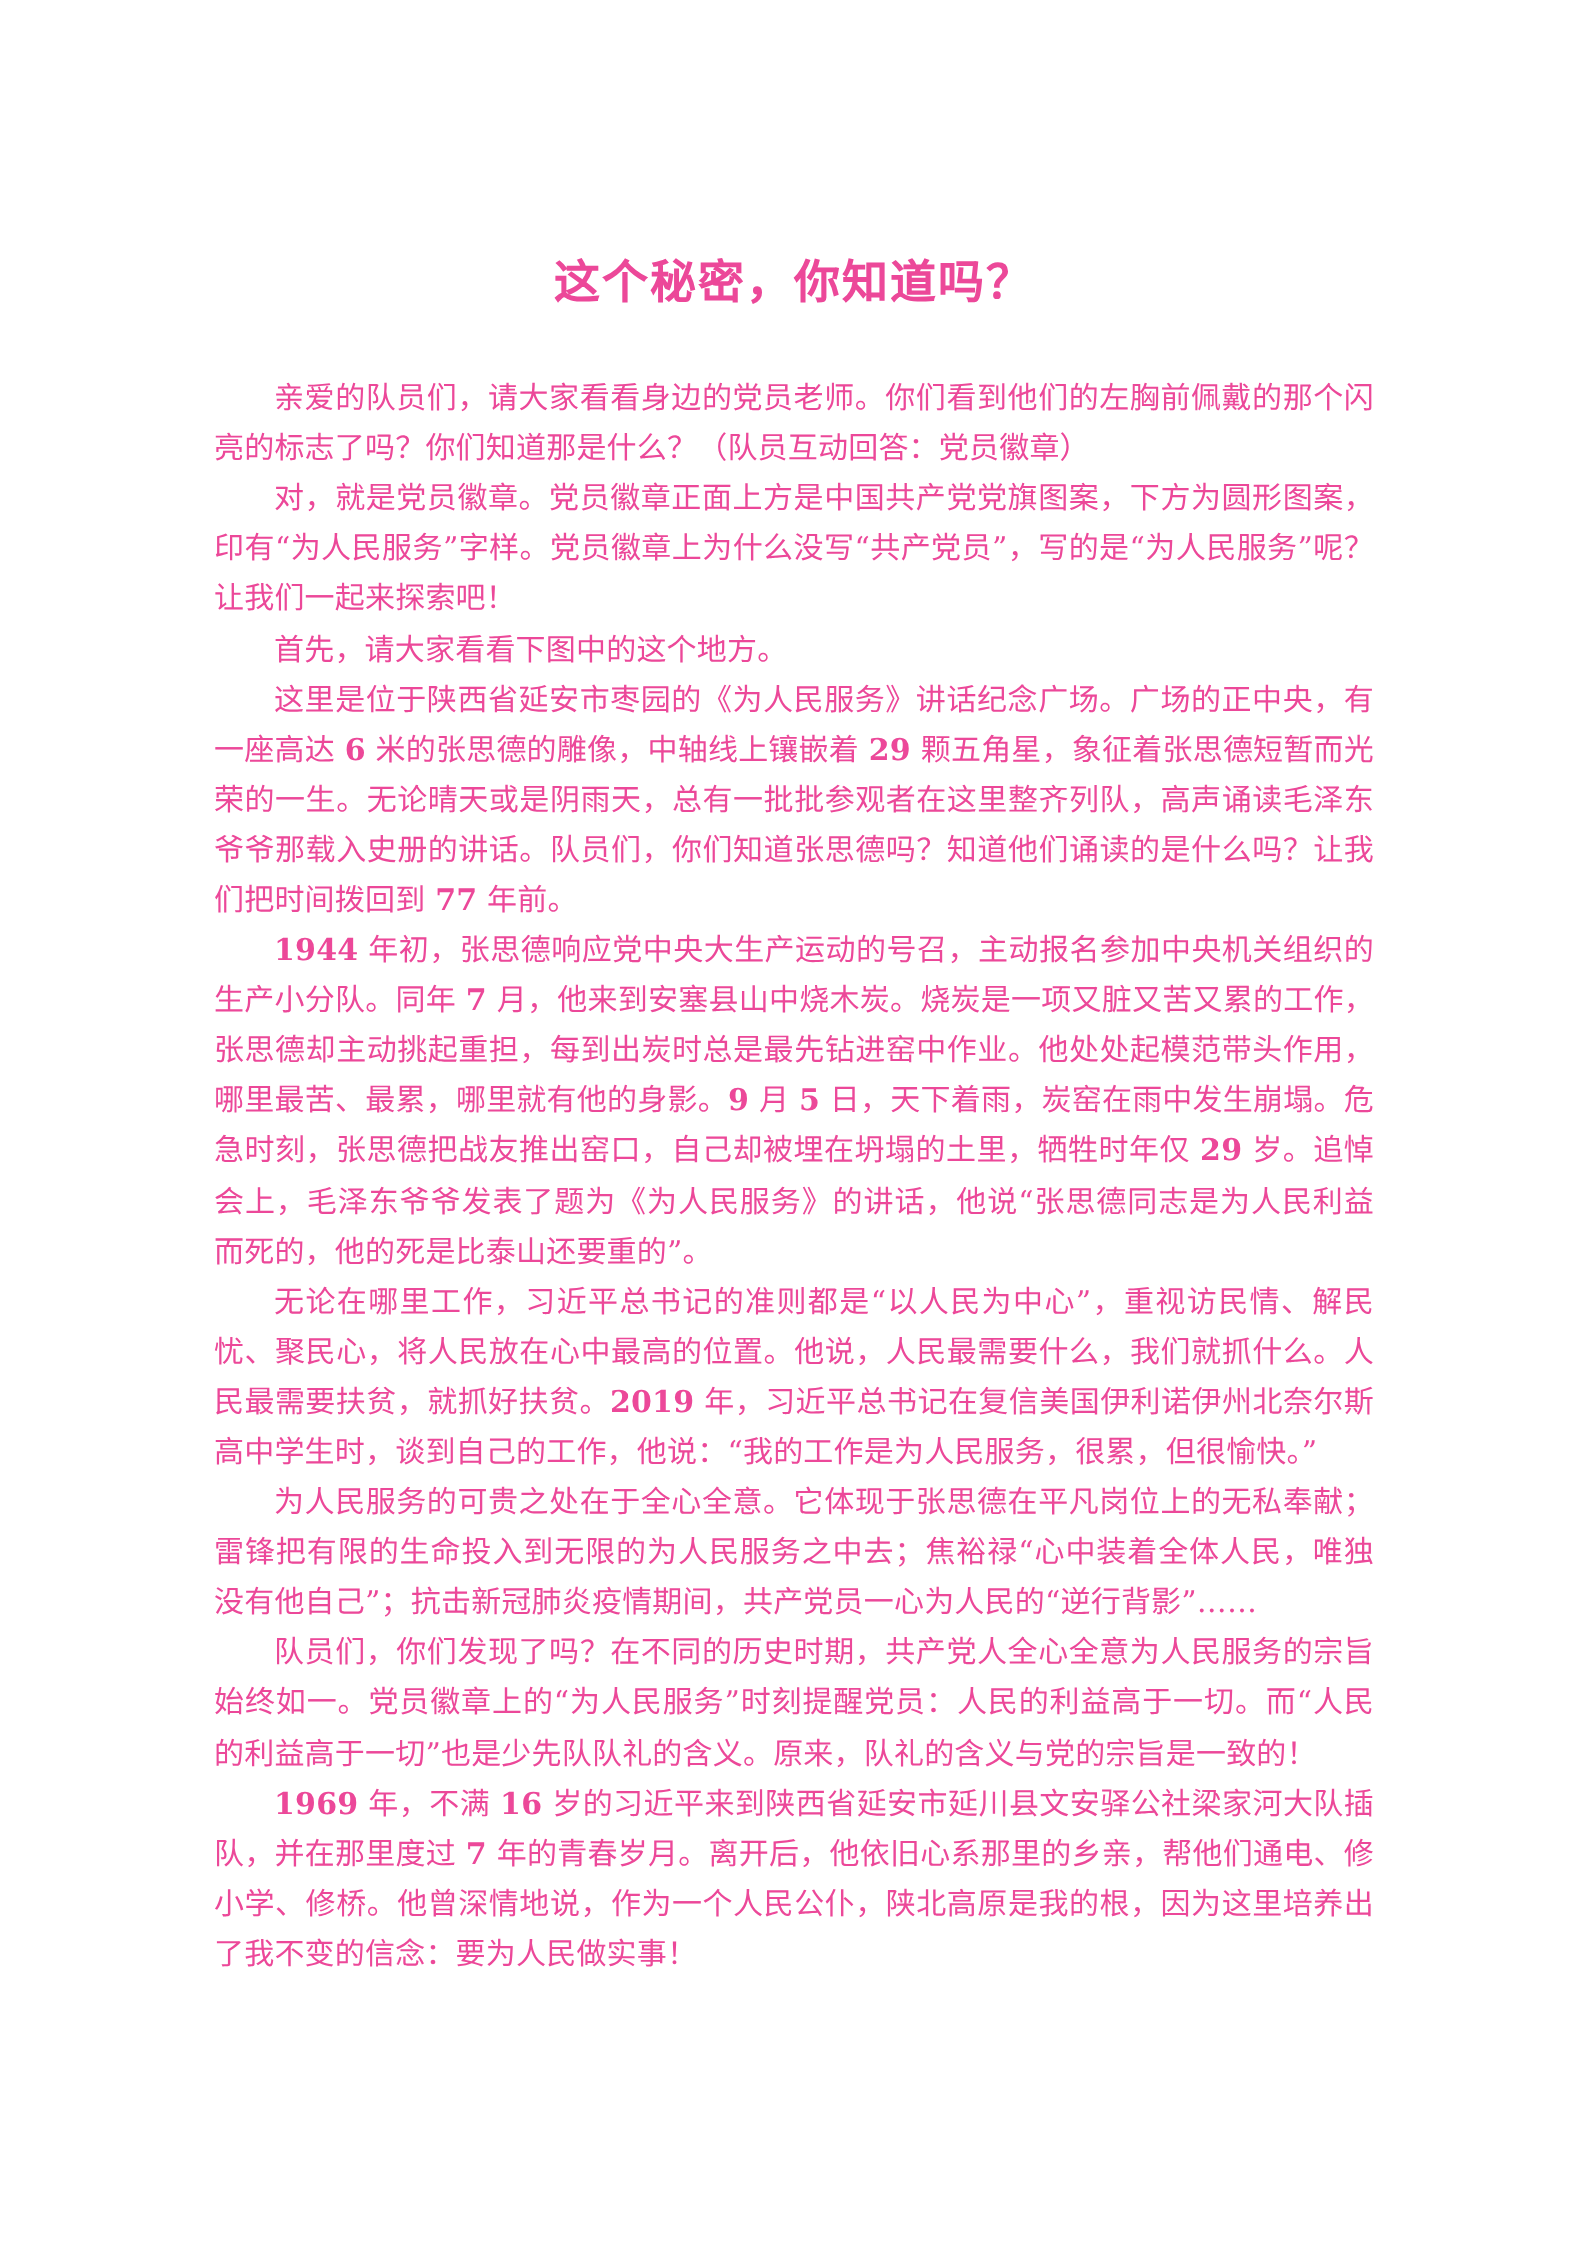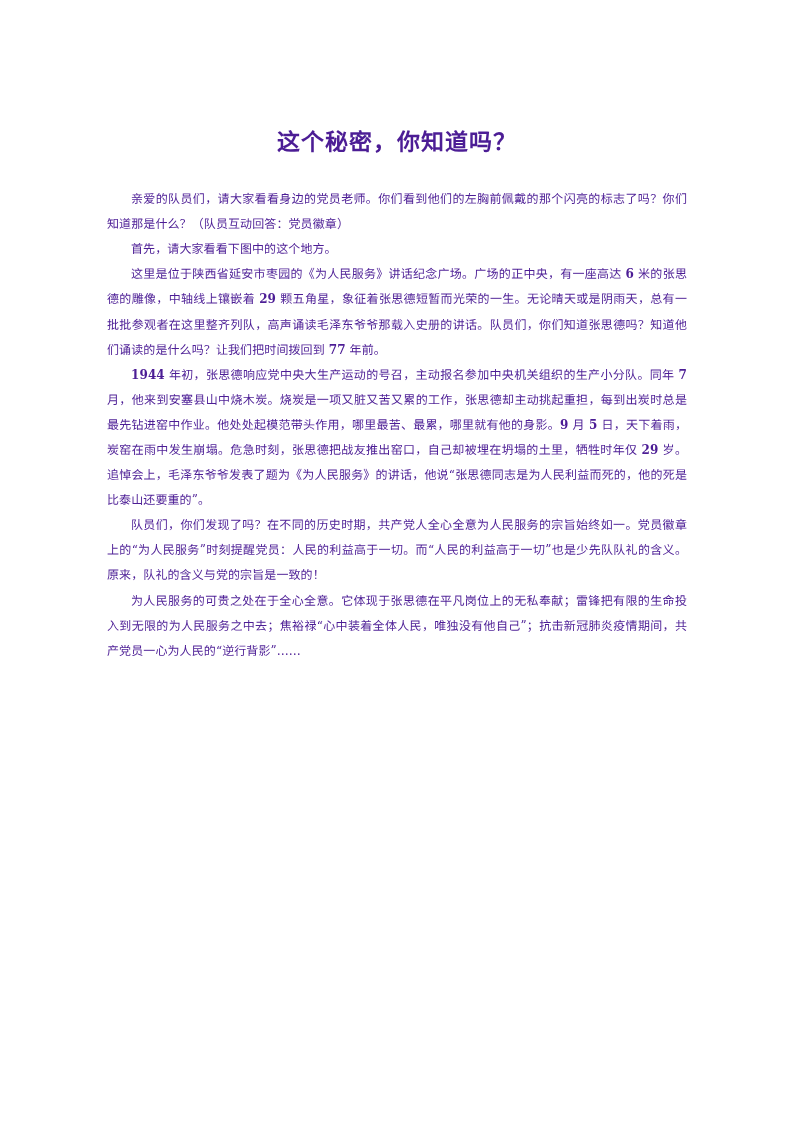--- a/index.html
+++ b/index.html
@@ -10,21 +10,21 @@
   }
   .page {
     position: relative;
     width: 793px;
     height: 1122px;
     margin: 0 auto;
     background: #ffffff;
     overflow: hidden;
     box-sizing: border-box;
     font-family: "DejaVu Serif", "Liberation Serif", serif;
-    color: #4c1d95;
+    color: #ec4899;
     -webkit-font-smoothing: antialiased;
   }
   .content {
     position: absolute;
     left: 107px;
     top: 0;
     width: 580px;
   }
   .doc-title {
     margin: 0;
@@ -34,21 +34,21 @@
     font-weight: bold;
     letter-spacing: 1px;
     line-height: 1.35;
     font-family: "DejaVu Serif", "Liberation Serif", serif;
   }
   .body-block {
     margin-top: 30px;
   }
   p.para {
     margin: 0;
-    font-size: 12px;
+    font-size: 15px;
     line-height: 25.1px;
     text-align: justify;
     text-justify: inter-ideograph;
     text-indent: 2em;
     letter-spacing: 0.1px;
     word-break: break-all;
   }
   .nums {
     font-weight: bold;
   }
@@ -56,21 +56,24 @@
 </head>
 <body>
 
 <div class="page">
   <div class="content">
 
     <h1 class="doc-title">这个秘密，你知道吗？</h1>
 
     <div class="body-block">
       <p class="para">亲爱的队员们，请大家看看身边的党员老师。你们看到他们的左胸前佩戴的那个闪亮的标志了吗？你们知道那是什么？（队员互动回答：党员徽章）</p>
+      <p class="para">对，就是党员徽章。党员徽章正面上方是中国共产党党旗图案，下方为圆形图案，印有“为人民服务”字样。党员徽章上为什么没写“共产党员”，写的是“为人民服务”呢？让我们一起来探索吧！</p>
       <p class="para">首先，请大家看看下图中的这个地方。</p>
       <p class="para">这里是位于陕西省延安市枣园的《为人民服务》讲话纪念广场。广场的正中央，有一座高达 <span class="nums">6</span> 米的张思德的雕像，中轴线上镶嵌着 <span class="nums">29</span> 颗五角星，象征着张思德短暂而光荣的一生。无论晴天或是阴雨天，总有一批批参观者在这里整齐列队，高声诵读毛泽东爷爷那载入史册的讲话。队员们，你们知道张思德吗？知道他们诵读的是什么吗？让我们把时间拨回到 <span class="nums">77</span> 年前。</p>
       <p class="para"><span class="nums">1944</span> 年初，张思德响应党中央大生产运动的号召，主动报名参加中央机关组织的生产小分队。同年 <span class="nums">7</span> 月，他来到安塞县山中烧木炭。烧炭是一项又脏又苦又累的工作，张思德却主动挑起重担，每到出炭时总是最先钻进窑中作业。他处处起模范带头作用，哪里最苦、最累，哪里就有他的身影。<span class="nums">9</span> 月 <span class="nums">5</span> 日，天下着雨，炭窑在雨中发生崩塌。危急时刻，张思德把战友推出窑口，自己却被埋在坍塌的土里，牺牲时年仅 <span class="nums">29</span> 岁。追悼会上，毛泽东爷爷发表了题为《为人民服务》的讲话，他说“张思德同志是为人民利益而死的，他的死是比泰山还要重的”。</p>
+      <p class="para">无论在哪里工作，习近平总书记的准则都是“以人民为中心”，重视访民情、解民忧、聚民心，将人民放在心中最高的位置。他说，人民最需要什么，我们就抓什么。人民最需要扶贫，就抓好扶贫。<span class="nums">2019</span> 年，习近平总书记在复信美国伊利诺伊州北奈尔斯高中学生时，谈到自己的工作，他说：“我的工作是为人民服务，很累，但很愉快。”</p>
+      <p class="para">为人民服务的可贵之处在于全心全意。它体现于张思德在平凡岗位上的无私奉献；雷锋把有限的生命投入到无限的为人民服务之中去；焦裕禄“心中装着全体人民，唯独没有他自己”；抗击新冠肺炎疫情期间，共产党员一心为人民的“逆行背影”……</p>
       <p class="para">队员们，你们发现了吗？在不同的历史时期，共产党人全心全意为人民服务的宗旨始终如一。党员徽章上的“为人民服务”时刻提醒党员：人民的利益高于一切。而“人民的利益高于一切”也是少先队队礼的含义。原来，队礼的含义与党的宗旨是一致的！</p>
-      <p class="para">为人民服务的可贵之处在于全心全意。它体现于张思德在平凡岗位上的无私奉献；雷锋把有限的生命投入到无限的为人民服务之中去；焦裕禄“心中装着全体人民，唯独没有他自己”；抗击新冠肺炎疫情期间，共产党员一心为人民的“逆行背影”……</p>
+      <p class="para"><span class="nums">1969</span> 年，不满 <span class="nums">16</span> 岁的习近平来到陕西省延安市延川县文安驿公社梁家河大队插队，并在那里度过 <span class="nums">7</span> 年的青春岁月。离开后，他依旧心系那里的乡亲，帮他们通电、修小学、修桥。他曾深情地说，作为一个人民公仆，陕北高原是我的根，因为这里培养出了我不变的信念：要为人民做实事！</p>
     </div>
 
   </div>
 </div>
 
 </body></html>

